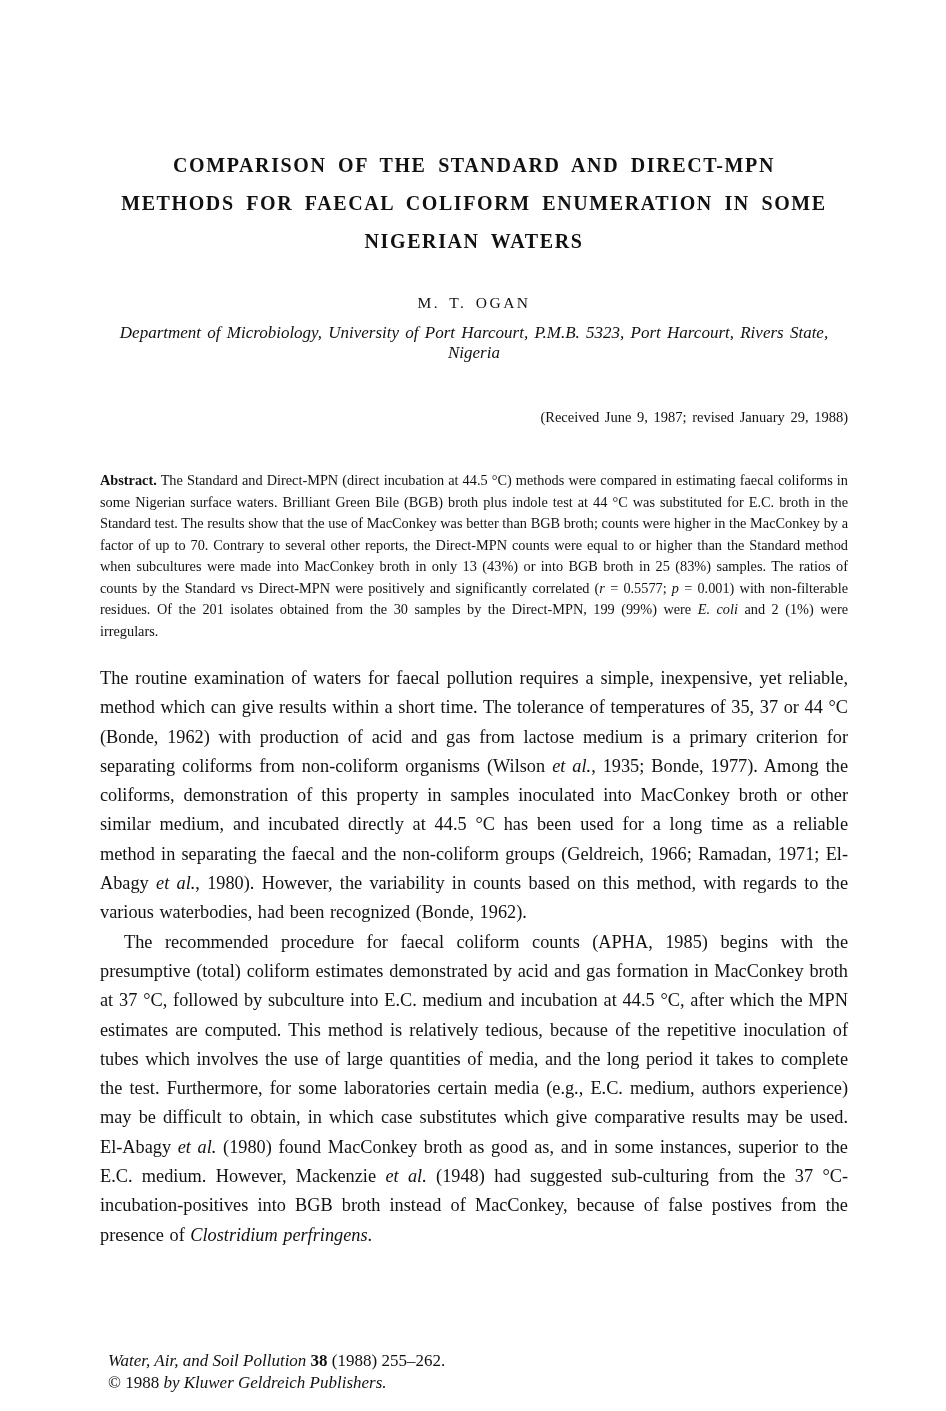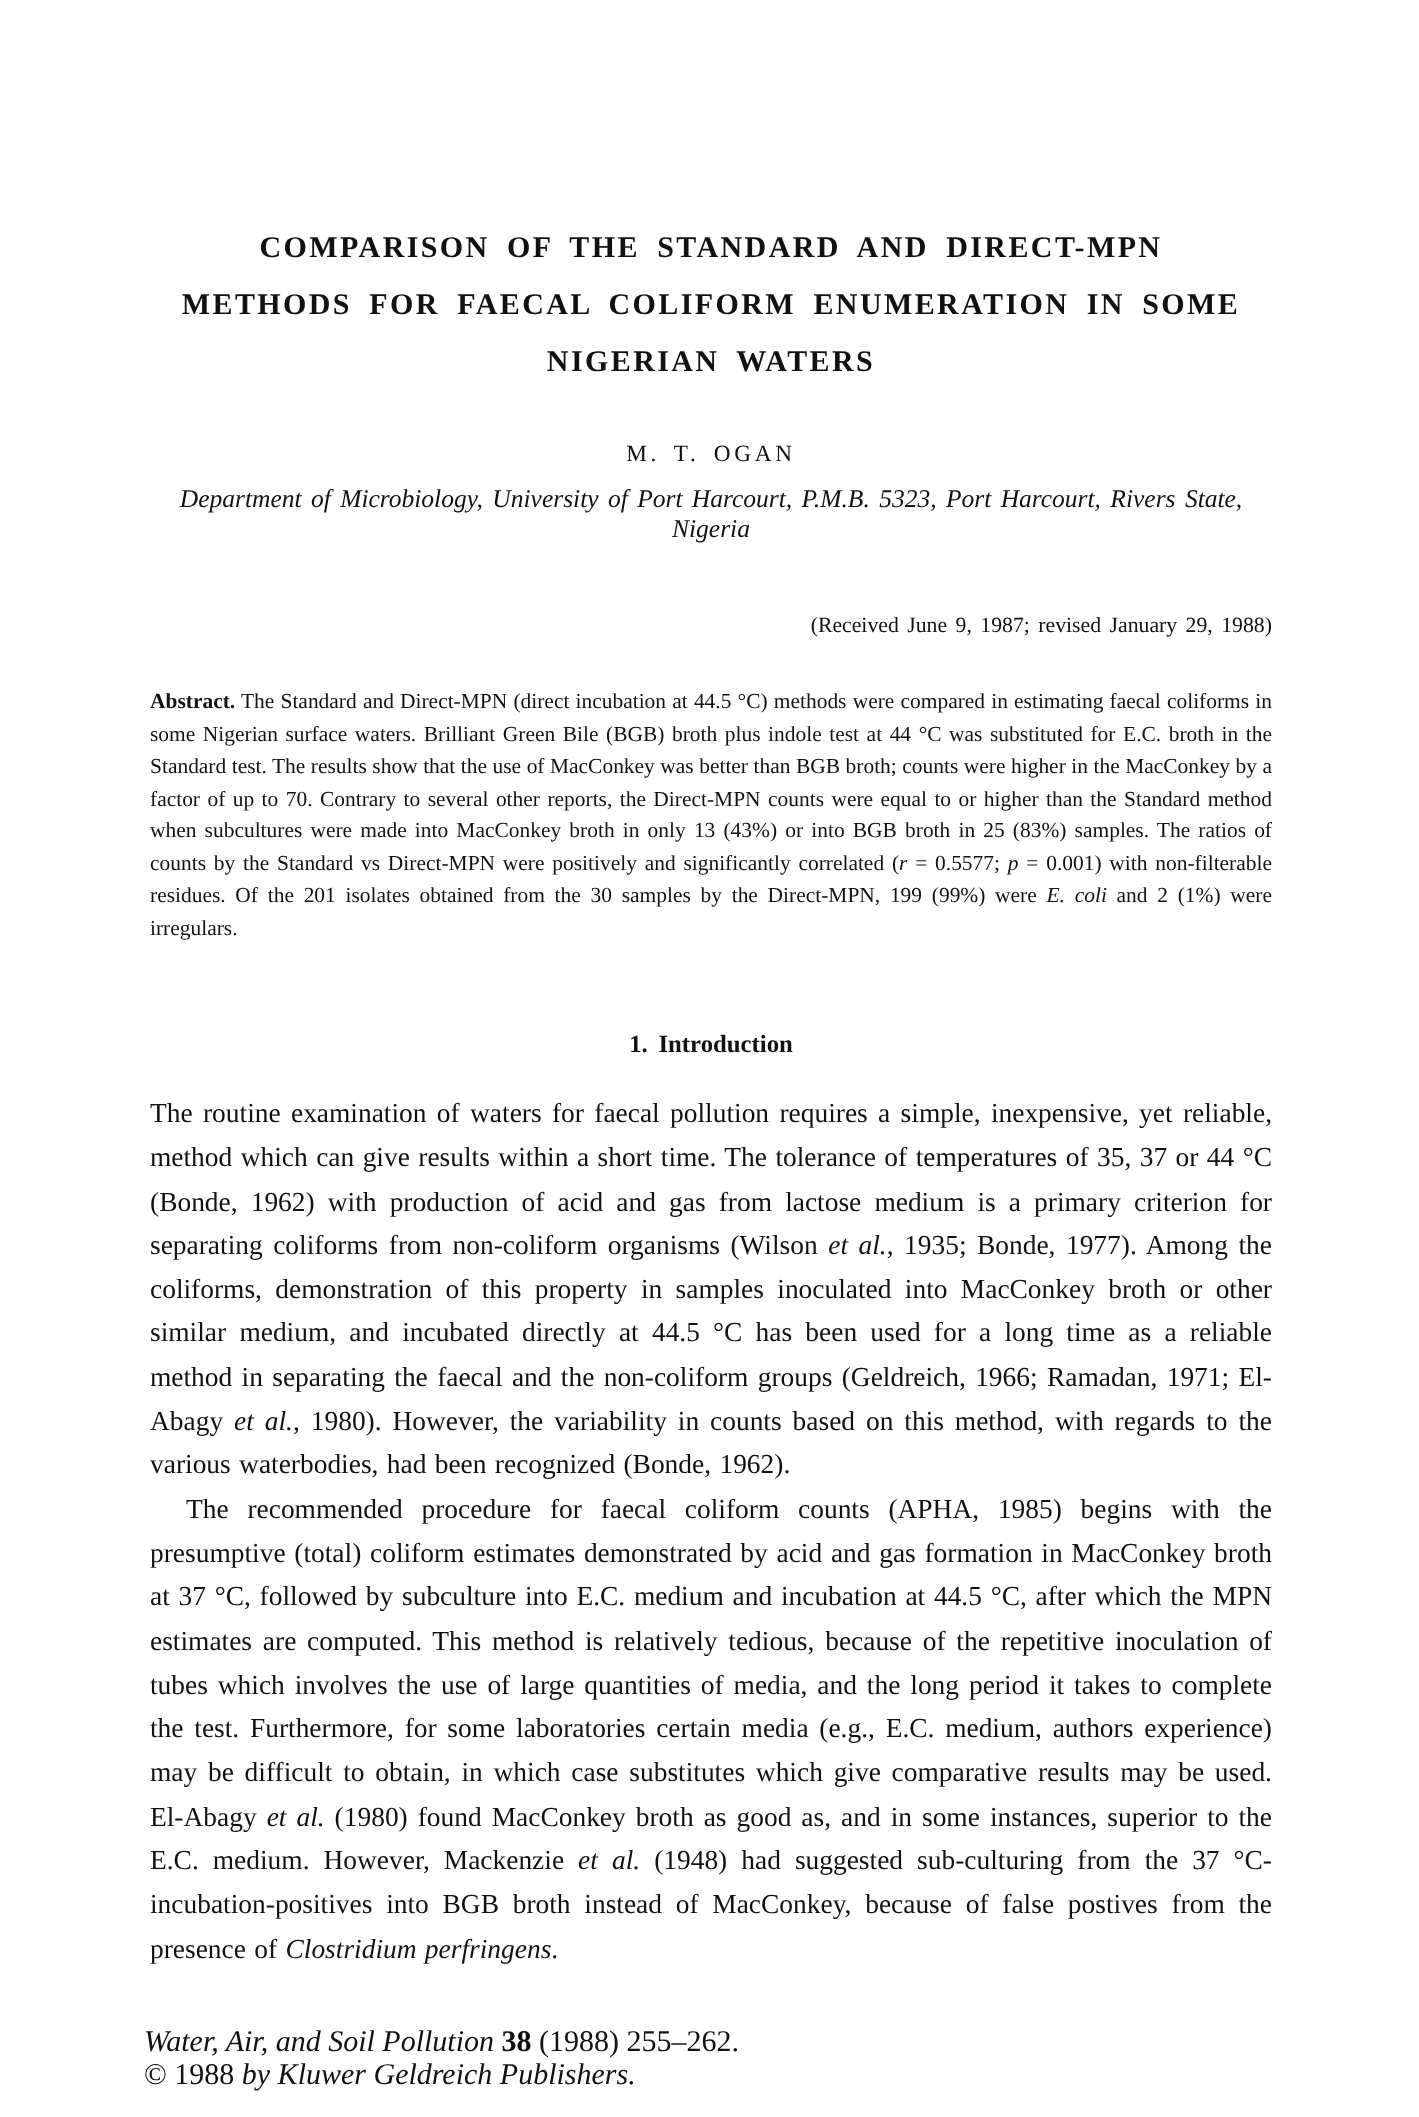--- a/index.html
+++ b/index.html
@@ -46,21 +46,21 @@
     font-size: 17px;
     word-spacing: 2px;
   }
   .received {
     margin-top: 46px;
     text-align: right;
     font-size: 14.5px;
     word-spacing: 2px;
   }
   .abstract {
-    margin-top: 32px;
+    margin-top: 44px;
     font-size: 14.3px;
     line-height: 21.5px;
     text-align: justify;
   }
   .section-heading {
     margin-top: 56px;
     text-align: center;
     font-size: 16.5px;
     font-weight: bold;
     word-spacing: 3px;
@@ -73,24 +73,24 @@
     font-size: 18.3px;
     line-height: 29.3px;
     text-align: justify;
     word-spacing: 1px;
   }
   .body-text p.indent {
     text-indent: 24px;
   }
   .footer {
     position: absolute;
-    left: 96px;
+    left: 108px;
     right: 98px;
     top: 1350px;
-    font-size: 20px;
+    font-size: 17px;
     line-height: 22px;
   }
 </style>
 </head>
 <body>
 
 <div class="page">
 
   <div class="title-block">
     <div class="title-line">COMPARISON OF THE STANDARD AND DIRECT-MPN</div>
@@ -99,21 +99,20 @@
   </div>
 
   <div class="author">M. T. OGAN</div>
 
   <div class="affiliation">Department of Microbiology, University of Port Harcourt, P.M.B. 5323, Port Harcourt, Rivers State, Nigeria</div>
 
   <div class="received">(Received June 9, 1987; revised January 29, 1988)</div>
 
   <div class="abstract"><span style="font-weight: bold;">Abstract.</span><span> The Standard and Direct-MPN (direct incubation at 44.5 °C) methods were compared in estimating faecal coliforms in some Nigerian surface waters. Brilliant Green Bile (BGB) broth plus indole test at 44 °C was substituted for E.C. broth in the Standard test. The results show that the use of MacConkey was better than BGB broth; counts were higher in the MacConkey by a factor of up to 70. Contrary to several other reports, the Direct-MPN counts were equal to or higher than the Standard method when subcultures were made into MacConkey broth in only 13 (43%) or into BGB broth in 25 (83%) samples. The ratios of counts by the Standard vs Direct-MPN were positively and significantly correlated (</span><span style="font-style: italic;">r</span><span> = 0.5577; </span><span style="font-style: italic;">p</span><span> = 0.001) with non-filterable residues. Of the 201 isolates obtained from the 30 samples by the Direct-MPN, 199 (99%) were </span><span style="font-style: italic;">E. coli</span><span> and 2 (1%) were irregulars.</span></div>
 
-  <div class="section-heading">1.  Introduction</div>
 
   <div class="body-text">
     <p><span>The routine examination of waters for faecal pollution requires a simple, inexpensive, yet reliable, method which can give results within a short time. The tolerance of temperatures of 35, 37 or 44 °C (Bonde, 1962) with production of acid and gas from lactose medium is a primary criterion for separating coliforms from non-coliform organisms (Wilson </span><span style="font-style: italic;">et al.</span><span>, 1935; Bonde, 1977). Among the coliforms, demonstration of this property in samples inoculated into MacConkey broth or other similar medium, and incubated directly at 44.5 °C has been used for a long time as a reliable method in separating the faecal and the non-coliform groups (Geldreich, 1966; Ramadan, 1971; El-Abagy </span><span style="font-style: italic;">et al.</span><span>, 1980). However, the variability in counts based on this method, with regards to the various waterbodies, had been recognized (Bonde, 1962).</span></p>
     <p class="indent"><span>The recommended procedure for faecal coliform counts (APHA, 1985) begins with the presumptive (total) coliform estimates demonstrated by acid and gas formation in MacConkey broth at 37 °C, followed by subculture into E.C. medium and incubation at 44.5 °C, after which the MPN estimates are computed. This method is relatively tedious, because of the repetitive inoculation of tubes which involves the use of large quantities of media, and the long period it takes to complete the test. Furthermore, for some laboratories certain media (e.g., E.C. medium, authors experience) may be difficult to obtain, in which case substitutes which give comparative results may be used. El-Abagy </span><span style="font-style: italic;">et al.</span><span> (1980) found MacConkey broth as good as, and in some instances, superior to the E.C. medium. However, Mackenzie </span><span style="font-style: italic;">et al.</span><span> (1948) had suggested sub-culturing from the 37 °C-incubation-positives into BGB broth instead of MacConkey, because of false postives from the presence of </span><span style="font-style: italic;">Clostridium perfringens</span><span>.</span></p>
   </div>
 
   <div class="footer">
     <div><span style="font-style: italic;">Water, Air, and Soil Pollution</span><span> </span><span style="font-weight: bold;">38</span><span> (1988) 255–262.</span></div>
     <div><span>© 1988 </span><span style="font-style: italic;">by Kluwer Geldreich Publishers.</span></div>
   </div>

